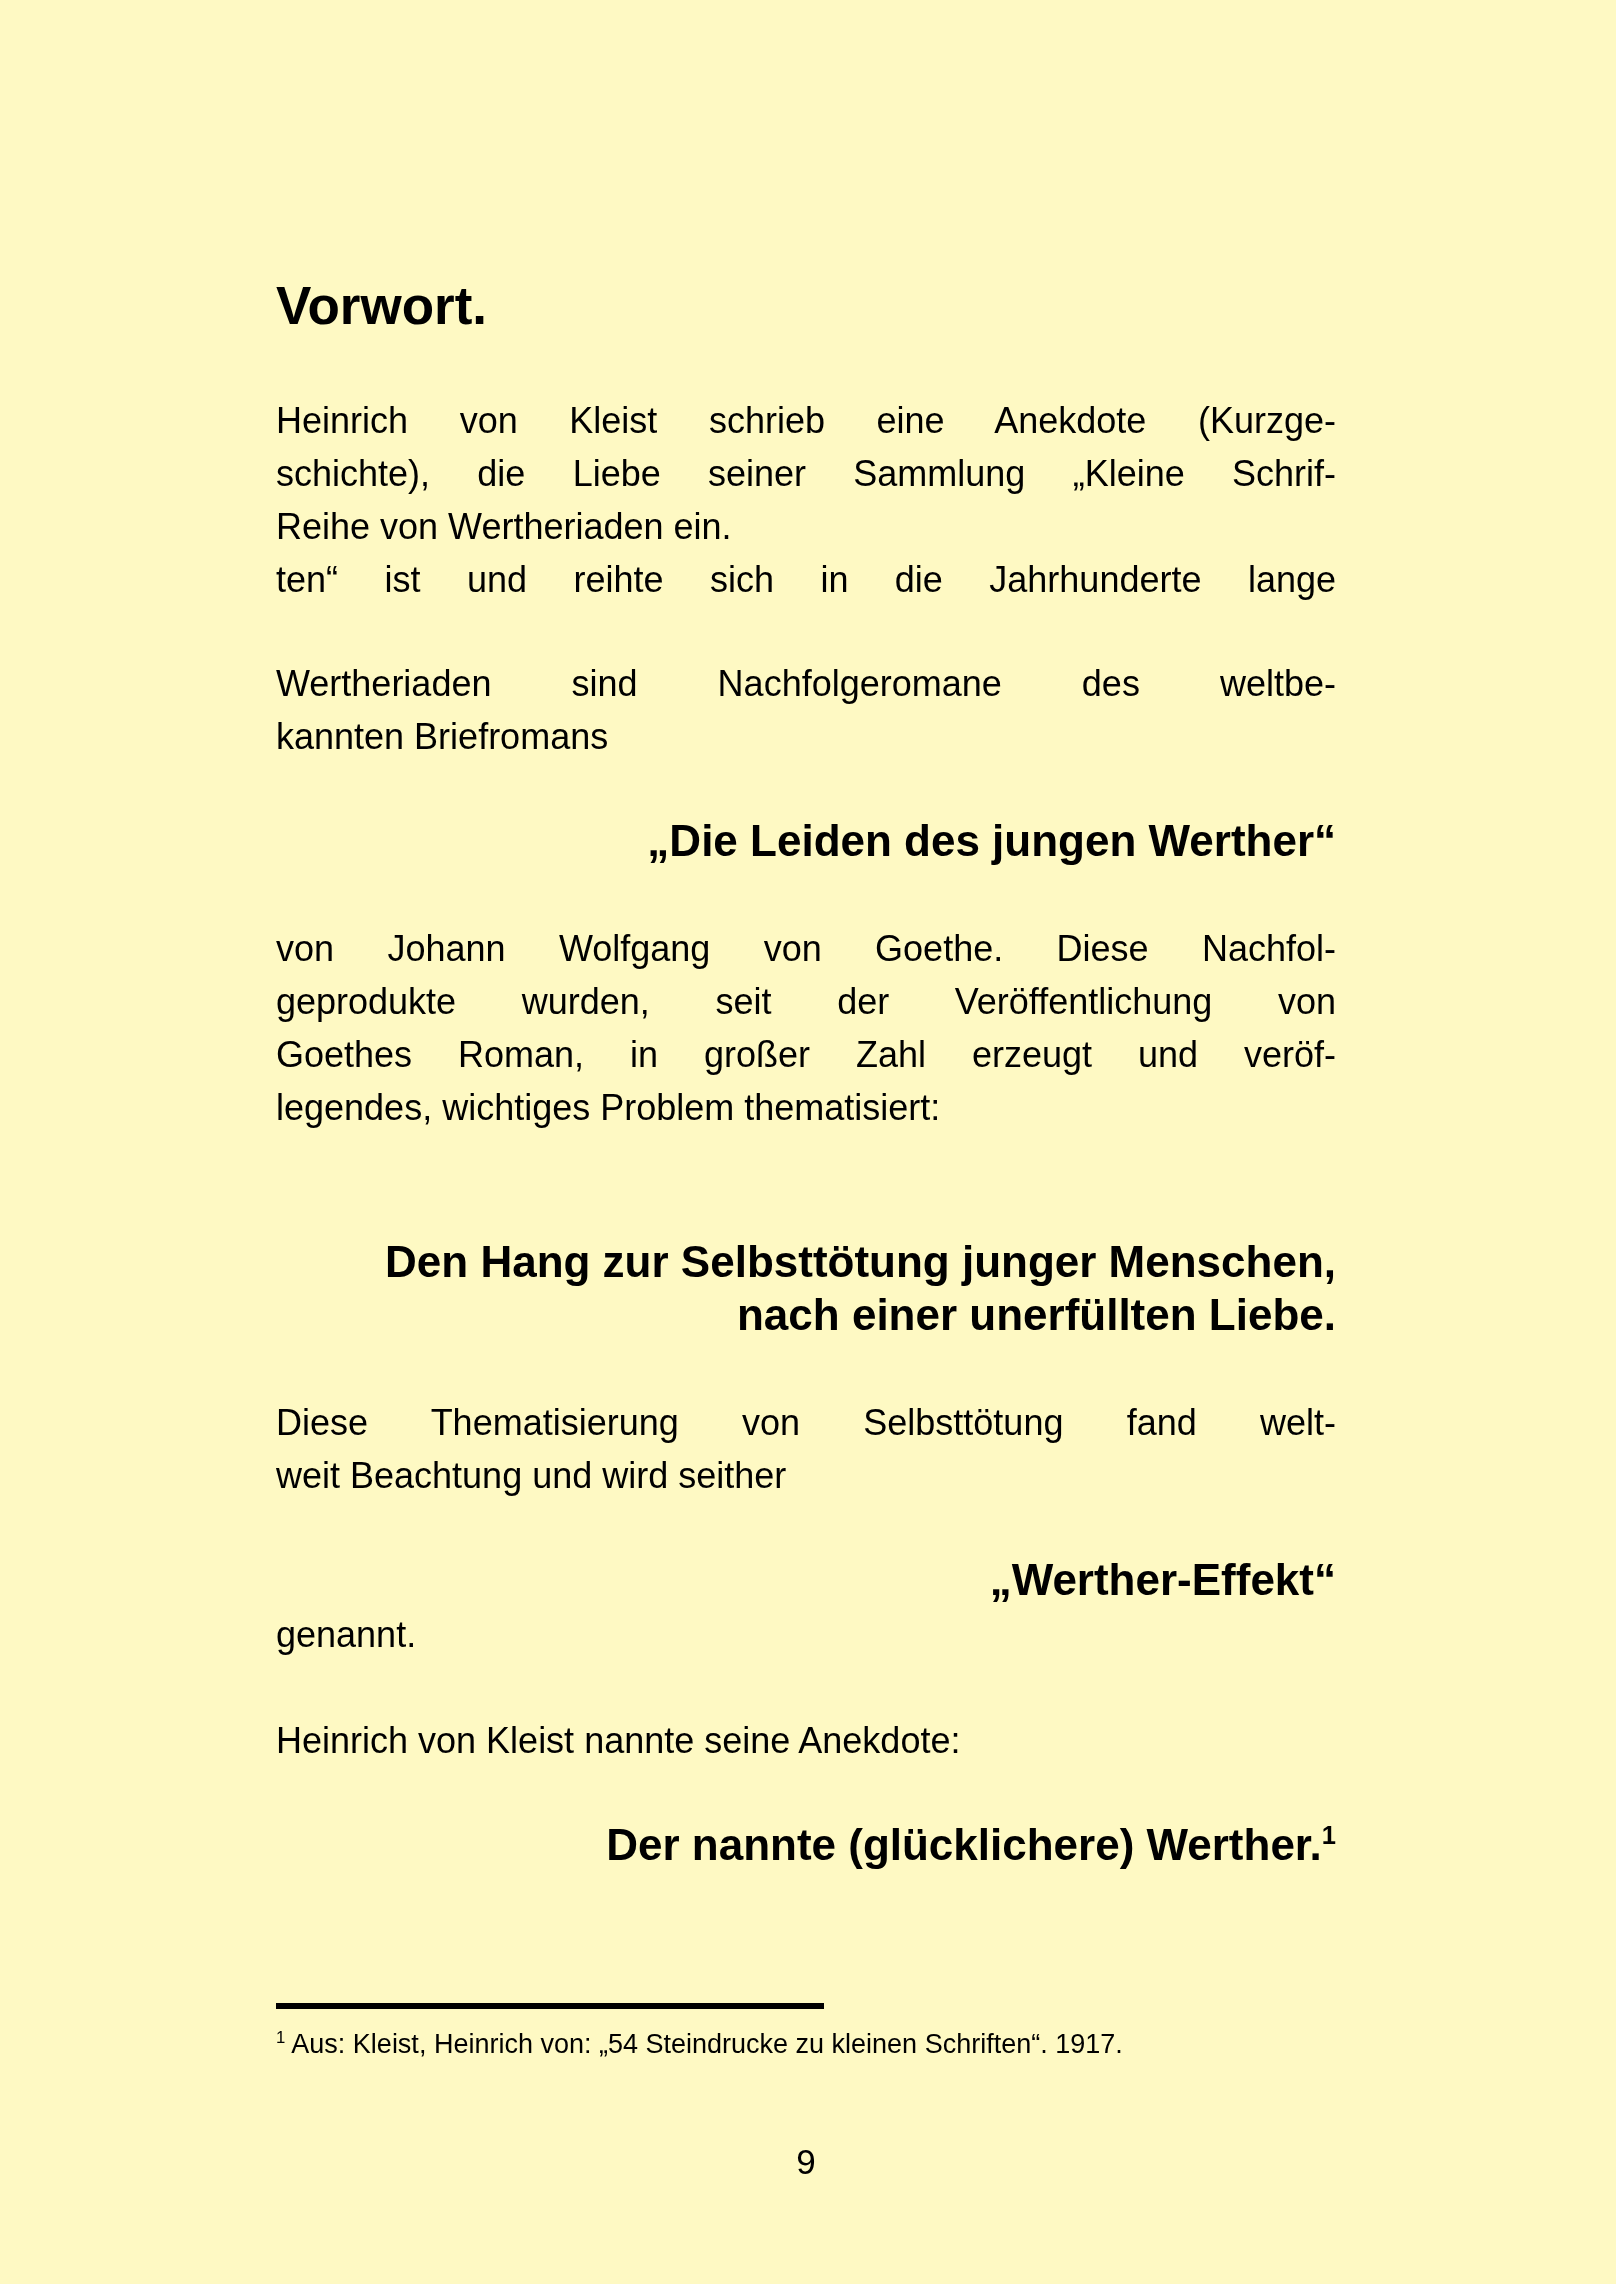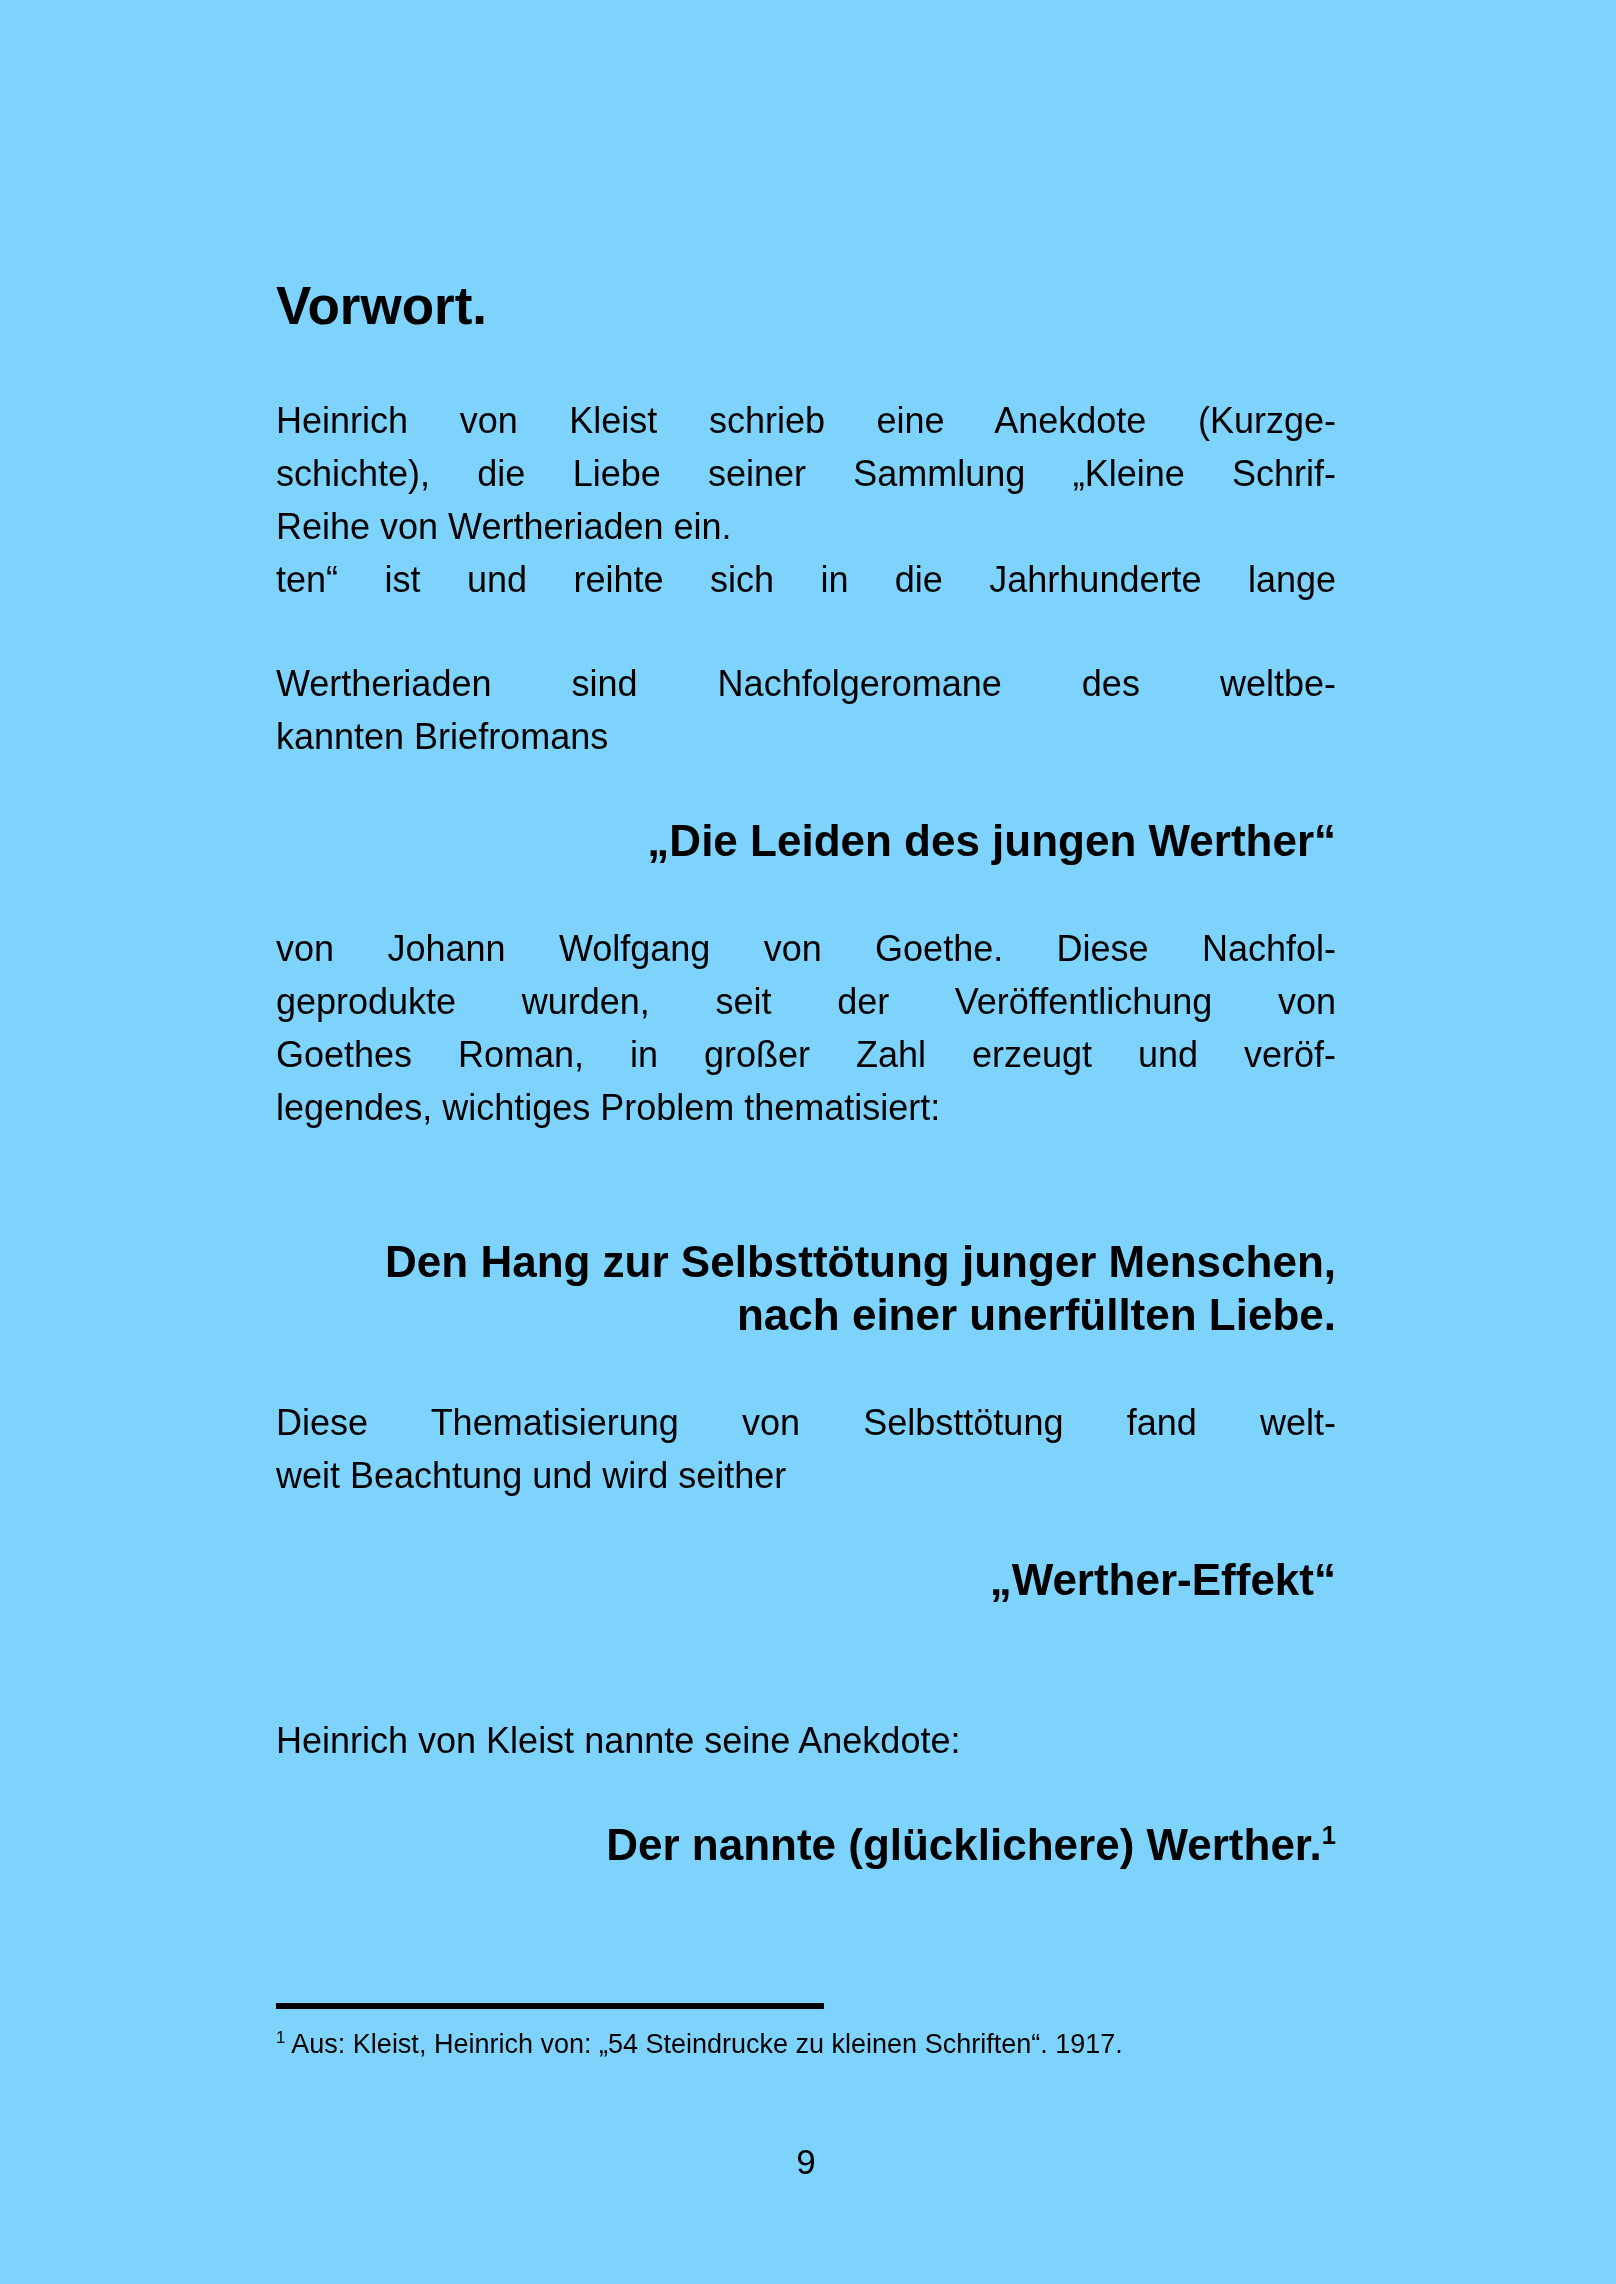--- a/index.html
+++ b/index.html
@@ -5,21 +5,21 @@
 <style>
   html, body {
     margin: 0;
     padding: 0;
     background: #e8e8e8;
   }
   .page {
     position: relative;
     width: 1616px;
     height: 2284px;
-    background: #7dd3fc;
+    background: #fef9c3;
     color: #000000;
     font-family: "Liberation Sans", sans-serif;
     overflow: hidden;
   }
   .block {
     position: absolute;
     left: 276px;
     width: 1060px;
   }
   .body-line {
@@ -110,20 +110,21 @@
     <div class="h-line center">nach einer unerfüllten Liebe.</div>
   </div>
 
   <div class="block" style="top:1396px">
     <div class="body-line just">Diese Thematisierung von Selbsttötung fand welt-</div>
     <div class="body-line">weit Beachtung und wird seither</div>
   </div>
 
   <div class="block h-line center" style="top:1553px">„Werther-Effekt“</div>
 
+  <div class="block body-line" style="top:1608px">genannt.</div>
 
   <div class="block body-line" style="top:1714px">Heinrich von Kleist nannte seine Anekdote:</div>
 
   <div class="block h-line center" style="top:1818px">
     <span>Der nannte (glücklichere) Werther.</span><sup class="fnref">1</sup>
   </div>
 
   <div class="fn-rule"></div>
 
   <div class="footnote">

